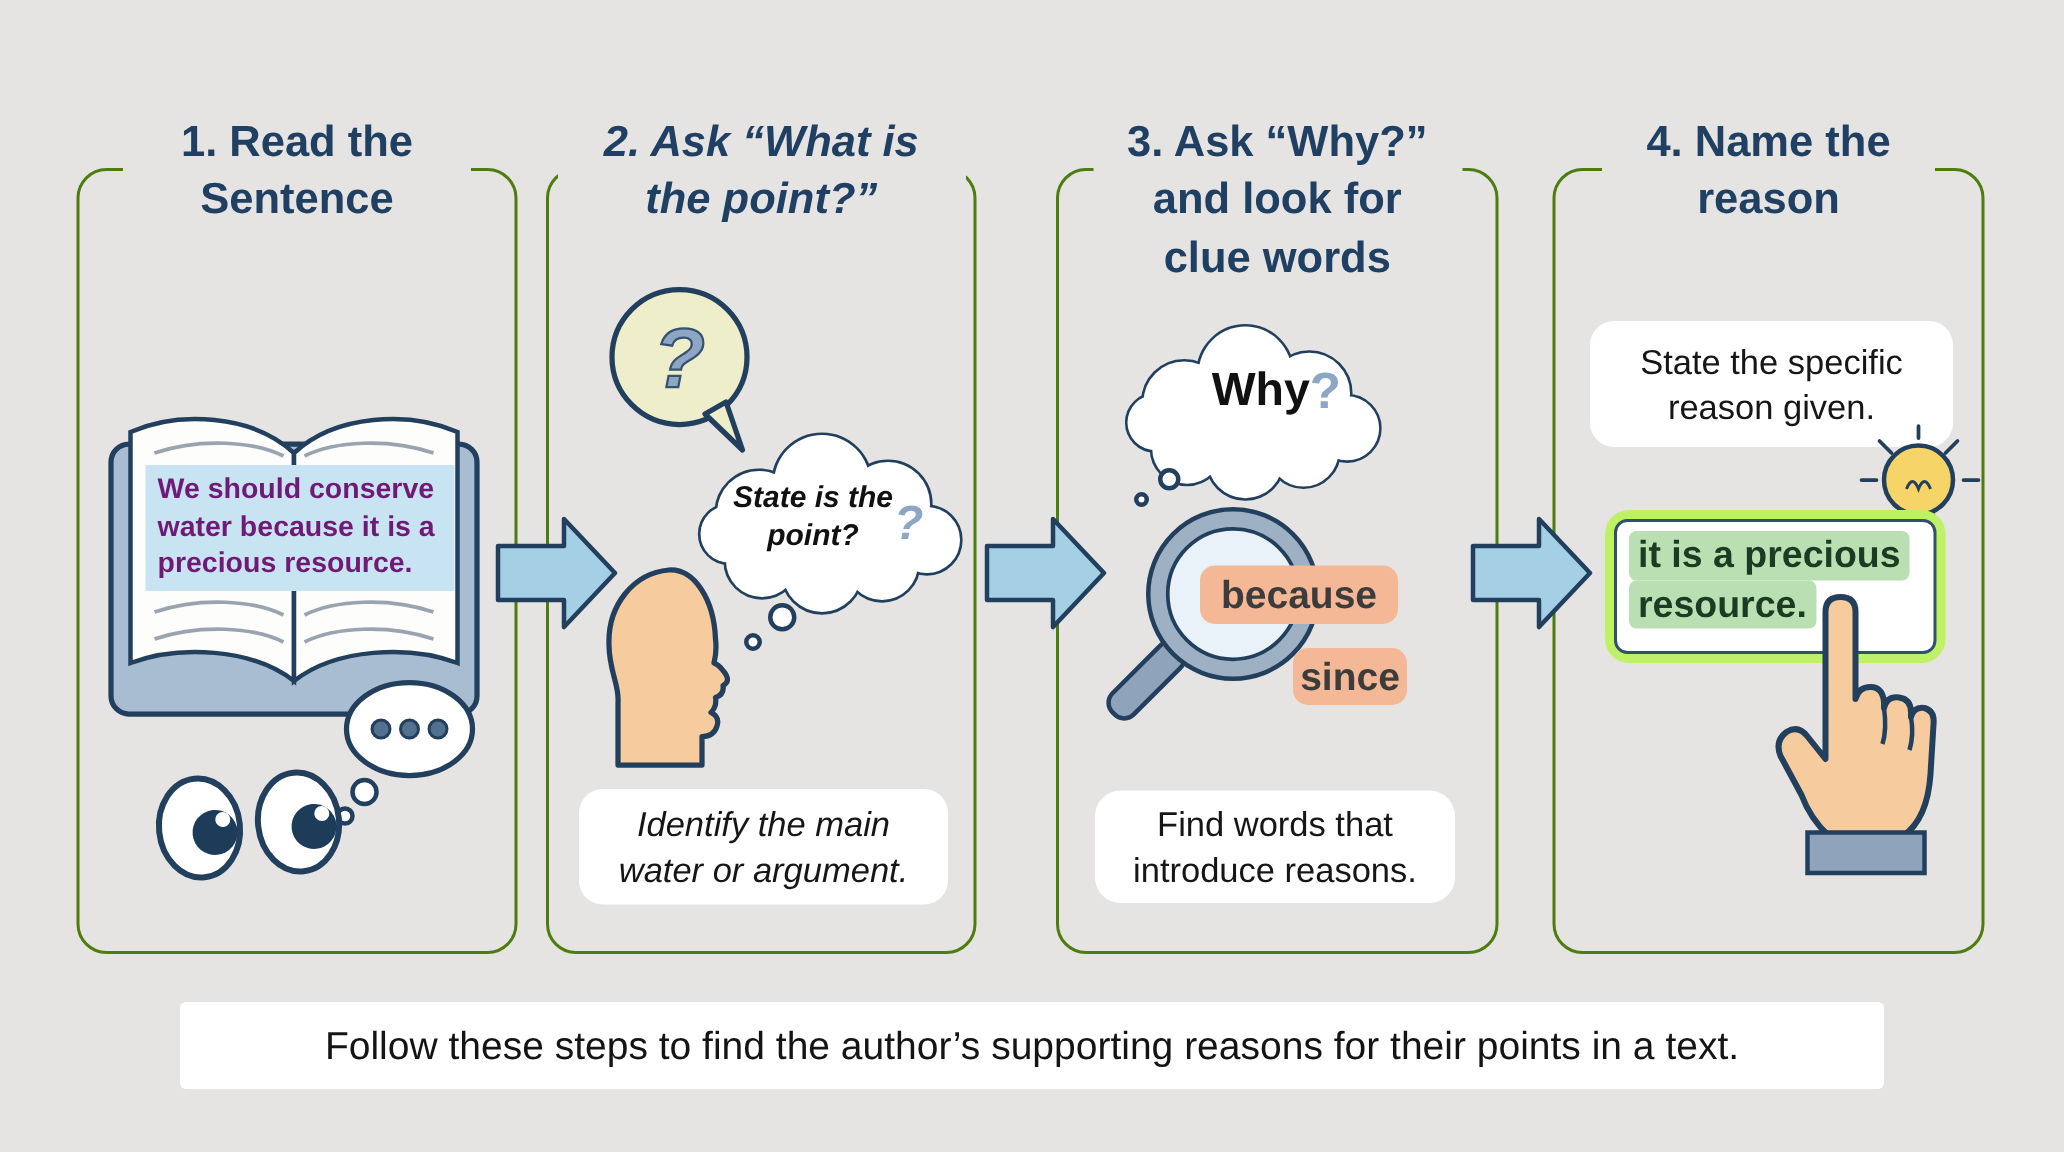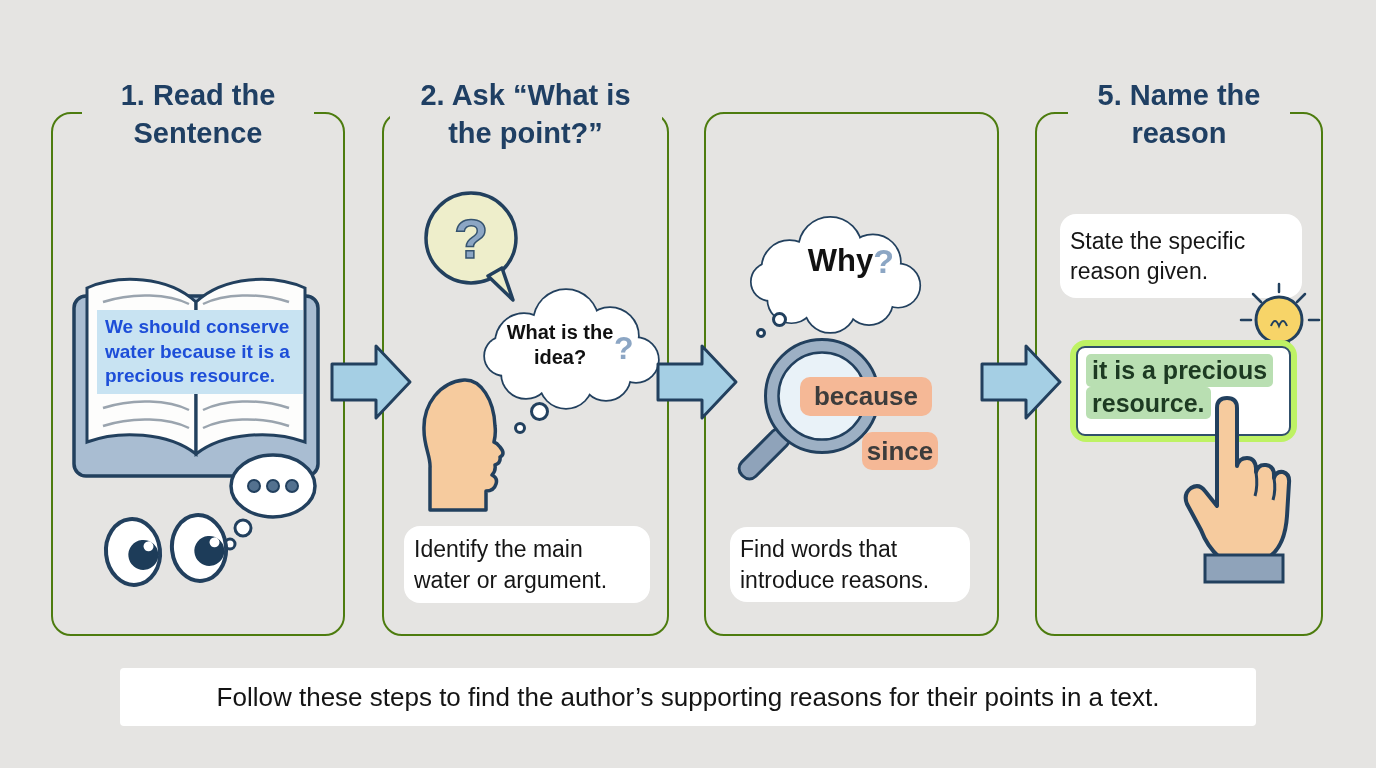--- a/index.html
+++ b/index.html
@@ -2,45 +2,45 @@
 <html><head>
 <meta charset="utf-8">
 <style>
   html,body{margin:0;padding:0;}
   body{font-family:"Liberation Sans","DejaVu Sans",sans-serif;background:#cfcfcd;}
   .canvas{position:relative;width:1376px;height:768px;background:#e5e4e2;overflow:hidden;}
 
   
   .panel{position:absolute;top:112px;height:520px;border:2px solid #4d7c0f;border-radius:20px;}
   .panel1{left:51px;width:290px;}
-  .panel2{left:382px;width:283px;}
+  .panel2{left:364px;width:283px;font-style:italic;}
   .panel3{left:704px;width:291px;}
   .panel4{left:1035px;width:284px;}
 
   .step-title{position:absolute;top:-38px;left:50%;transform:translateX(-50%);
     background:#e5e4e2;padding:0 10px;font-weight:bold;font-size:29px;line-height:1.32;
     color:#1f3f63;text-align:center;z-index:3;}
   .panel1 .step-title{width:212px;}
   .panel2 .step-title{width:252px;}
   .panel3 .step-title{width:226px;}
   .panel4 .step-title{width:202px;}
 
   
   .arrow{position:absolute;top:342px;width:84px;height:80px;z-index:5;}
   .arrow1{left:330px;} .arrow2{left:656px;} .arrow3{left:980px;}
 
   
   .caption-box{position:absolute;background:#ffffff;border-radius:16px;
-    display:flex;align-items:center;justify-content:center;
+    display:flex;align-items:center;justify-content:center;text-align:center;
     font-size:23px;line-height:1.32;font-weight:500;color:#161616;padding:6px 10px;box-sizing:border-box;}
 
   
   .book-svg{position:absolute;left:16px;top:156px;}
   .sentence-highlight{position:absolute;left:44px;top:196px;width:206px;box-sizing:border-box;
-    background:#c8e3f2;padding:5px 8px;font-size:19px;font-weight:600;line-height:1.3;color:#1d4ed8;}
+    background:#c8e3f2;padding:5px 8px;font-size:19px;font-weight:600;line-height:1.3;color:#701a75;}
   .eyes-svg{position:absolute;left:46px;top:398px;}
   .dots-bubble-svg{position:absolute;left:168px;top:338px;}
 
   
   .qbubble-svg{position:absolute;left:34px;top:74px;}
   .cloud2-svg{position:absolute;left:98px;top:166px;}
   .cloud2-text{position:absolute;left:118px;top:206px;width:116px;text-align:center;
     font-size:20px;font-weight:600;line-height:1.25;color:#111;z-index:4;}
   .cloud2-mark{position:absolute;left:230px;top:216px;font-size:32px;font-weight:bold;color:#8ca6c4;z-index:4;}
   .head-svg{position:absolute;left:22px;top:260px;}
@@ -150,35 +150,36 @@
           <circle cx="84" cy="42" r="32"></circle>
         <circle cx="128" cy="56" r="28"></circle>
           <circle cx="154" cy="80" r="22"></circle>
         <circle cx="124" cy="96" r="24"></circle>
           <circle cx="84" cy="102" r="26"></circle>
         <circle cx="44" cy="94" r="24"></circle>
           <circle cx="22" cy="76" r="19"></circle>
         <ellipse cx="88" cy="72" rx="70" ry="40"></ellipse>
       </g>
     </svg>
-    <div class="cloud2-text">What is the idea?</div>
+    <div class="cloud2-text">State is the point?</div>
     <div class="cloud2-mark">?</div>
     <div class="trail p2t1"></div>
     <div class="trail p2t2"></div>
 
     <svg class="head-svg" width="120" height="140" viewBox="0 0 120 140">
       <path d="M58,6 C34,8 17,30 18,56 C18,73 25,83 24,94 L24,136 L80,136 L80,117
                Q88,117 90,110 Q92,104 86,101 Q90,97 89,91 Q95,89 94,83 Q100,80 94,73
                Q91,69 88,68 Q90,60 89,52 C88,26 75,5 58,6 Z" fill="#f6cb9e" stroke="#22405e" stroke-width="3.5" stroke-linejoin="round"></path>
     </svg>
 
     <div class="caption-box" style="left:20px;top:412px;width:246px;height:77px;">Identify the main water or argument.</div>
   </div>
 
   <div class="panel panel3">
+    <div class="step-title">3. Ask “Why?” and look for clue words</div>
 
     <svg class="cloud3-svg" width="178" height="128" viewBox="0 0 182 132">
       <g stroke="#22405e" stroke-width="3.5" fill="#fff">
         <circle cx="42" cy="62" r="28"></circle>
           <circle cx="84" cy="42" r="32"></circle>
         <circle cx="128" cy="56" r="28"></circle>
           <circle cx="154" cy="80" r="22"></circle>
         <circle cx="124" cy="96" r="24"></circle>
           <circle cx="84" cy="102" r="26"></circle>
         <circle cx="44" cy="94" r="24"></circle>
@@ -211,21 +212,21 @@
       <circle cx="86" cy="58" r="43.5" fill="none" stroke="#22405e" stroke-width="2.5"></circle>
     </svg>
 
     <div class="pill pill-because">because</div>
     <div class="pill pill-since">since</div>
 
     <div class="caption-box" style="left:24px;top:413px;width:240px;height:75px;border-radius:17px;">Find words that introduce reasons.</div>
   </div>
 
   <div class="panel panel4">
-    <div class="step-title">5. Name the reason</div>
+    <div class="step-title">4. Name the reason</div>
 
     <div class="caption-box note-box">State the specific reason given.</div>
 
     <svg class="bulb-svg" width="100" height="100" viewBox="0 0 100 100">
       <g stroke="#22405e" stroke-width="2.5" stroke-linecap="round">
         <line x1="20" y1="16" x2="28" y2="24"></line>
         <line x1="72" y1="16" x2="64" y2="24"></line>
         <line x1="46" y1="6" x2="46" y2="14"></line>
         <line x1="8" y1="42" x2="18" y2="42"></line>
         <line x1="76" y1="42" x2="86" y2="42"></line>

